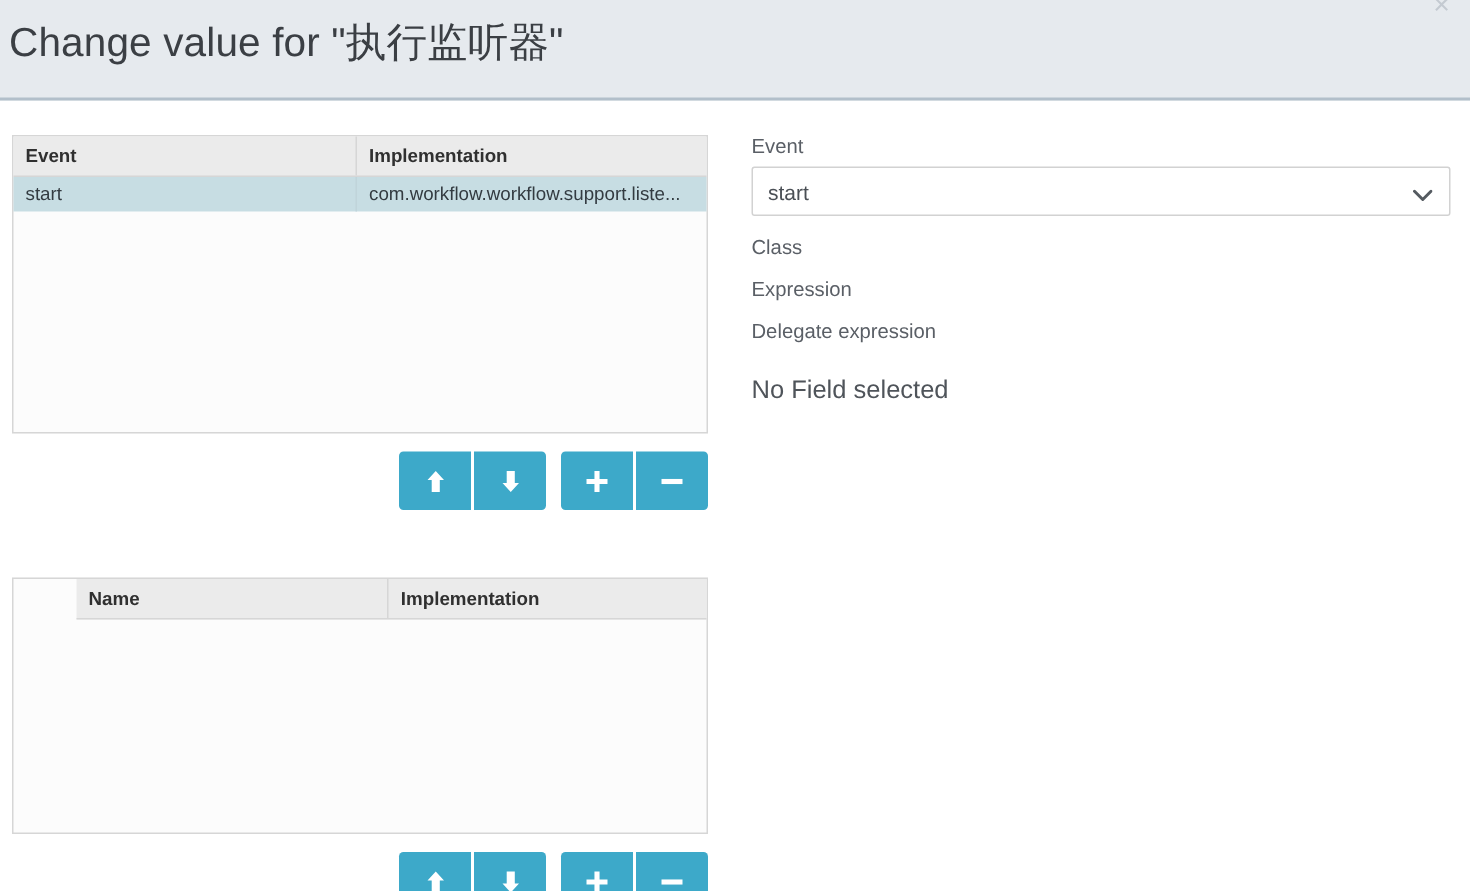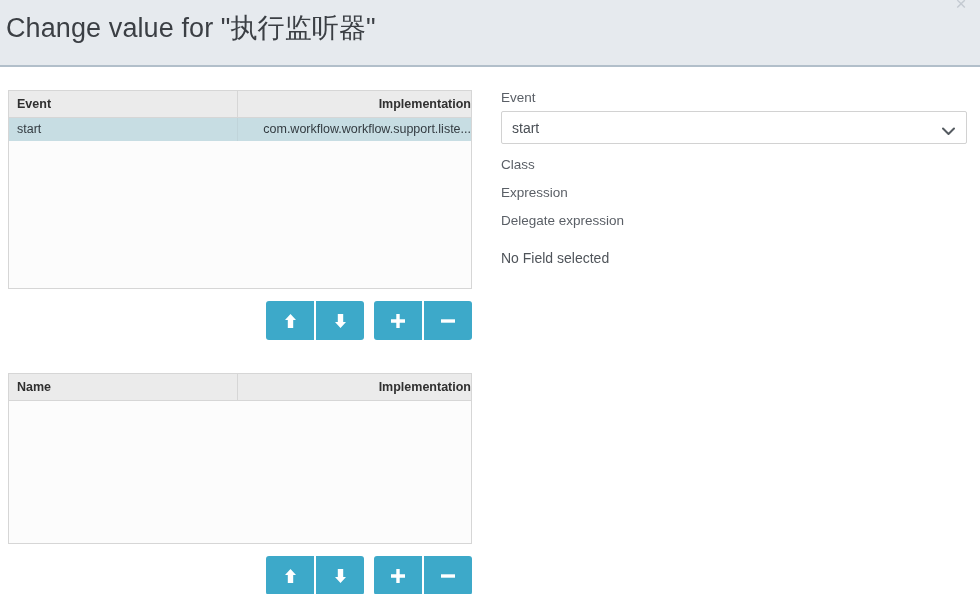--- a/index.html
+++ b/index.html
@@ -66,21 +66,21 @@
   }
   .grid-head .cell {
     font-size: 12.5px;
     font-weight: bold;
     color: #303030;
     padding: 6px 0 0 8px;
     overflow: hidden;
     white-space: nowrap;
   }
   .col-1 { width: 229px; border-right: 1px solid #d6d6d6; }
-  .col-2 { width: 233px; text-align: right; }
+  .col-2 { width: 233px; }
 
   .grid-body { height: 170px; position: relative; }
   .grid-body.short { height: 142px; }
 
   .grid-row {
     display: flex;
     height: 23px;
     align-items: center;
   }
   .grid-row.selected { background: #c7dde3; }
@@ -148,21 +148,21 @@
     background-image: none;
   }
   .select-wrap { position: relative; width: 466px; }
   .select-chevron {
     position: absolute;
     right: 12px; top: 11px;
     pointer-events: none;
     color: #555b61;
   }
   .no-field {
-    font-size: 14px;
+    font-size: 17px;
     color: #4f545a;
     margin-top: 22px;
   }
 </style>
 </head>
 <body>
 
 <div class="dialog-header">
   <div class="dialog-title">Change value for "执行监听器"</div>
   <div class="close-btn">×</div>
@@ -211,21 +211,21 @@
       <button class="btn">
         <span>
           <svg width="16" height="16" viewBox="0 0 16 16" aria-hidden="true">
             <rect x="1" y="6.3" width="14" height="3.4" fill="#ffffff"></rect>
           </svg>
         </span>
       </button>
     </div>
   </div>
 
-  <div class="grid" style="margin-top:33px;">
+  <div class="grid" style="margin-top:45px;padding-left:42px;">
     <div class="grid-head">
       <div class="cell col-1">Name</div>
       <div class="cell col-2">Implementation</div>
     </div>
     <div class="grid-body short"></div>
   </div>
 
   <div class="btn-bar">
     <div class="btn-group">
       <button class="btn">

